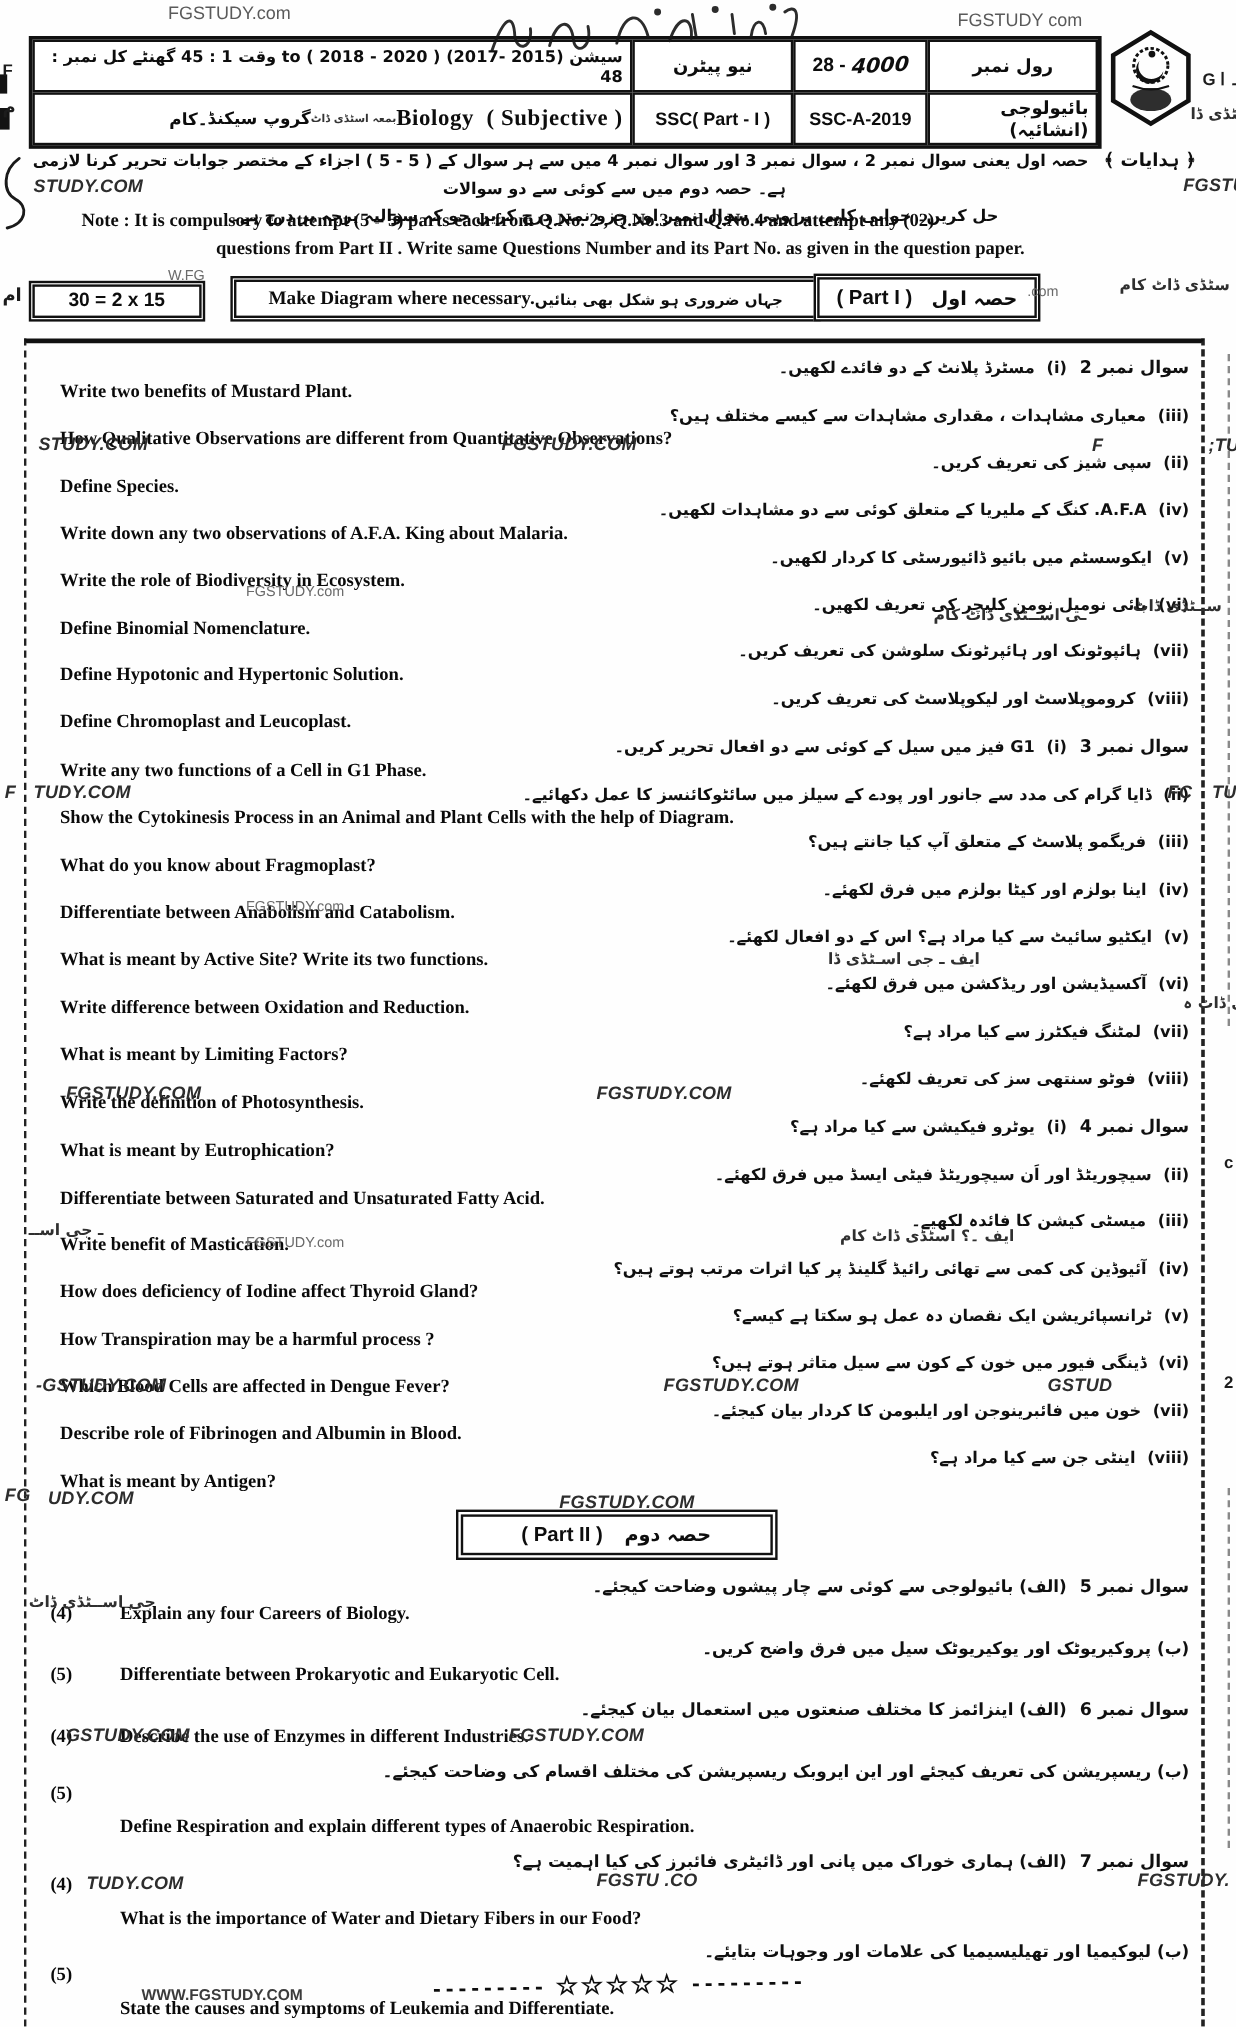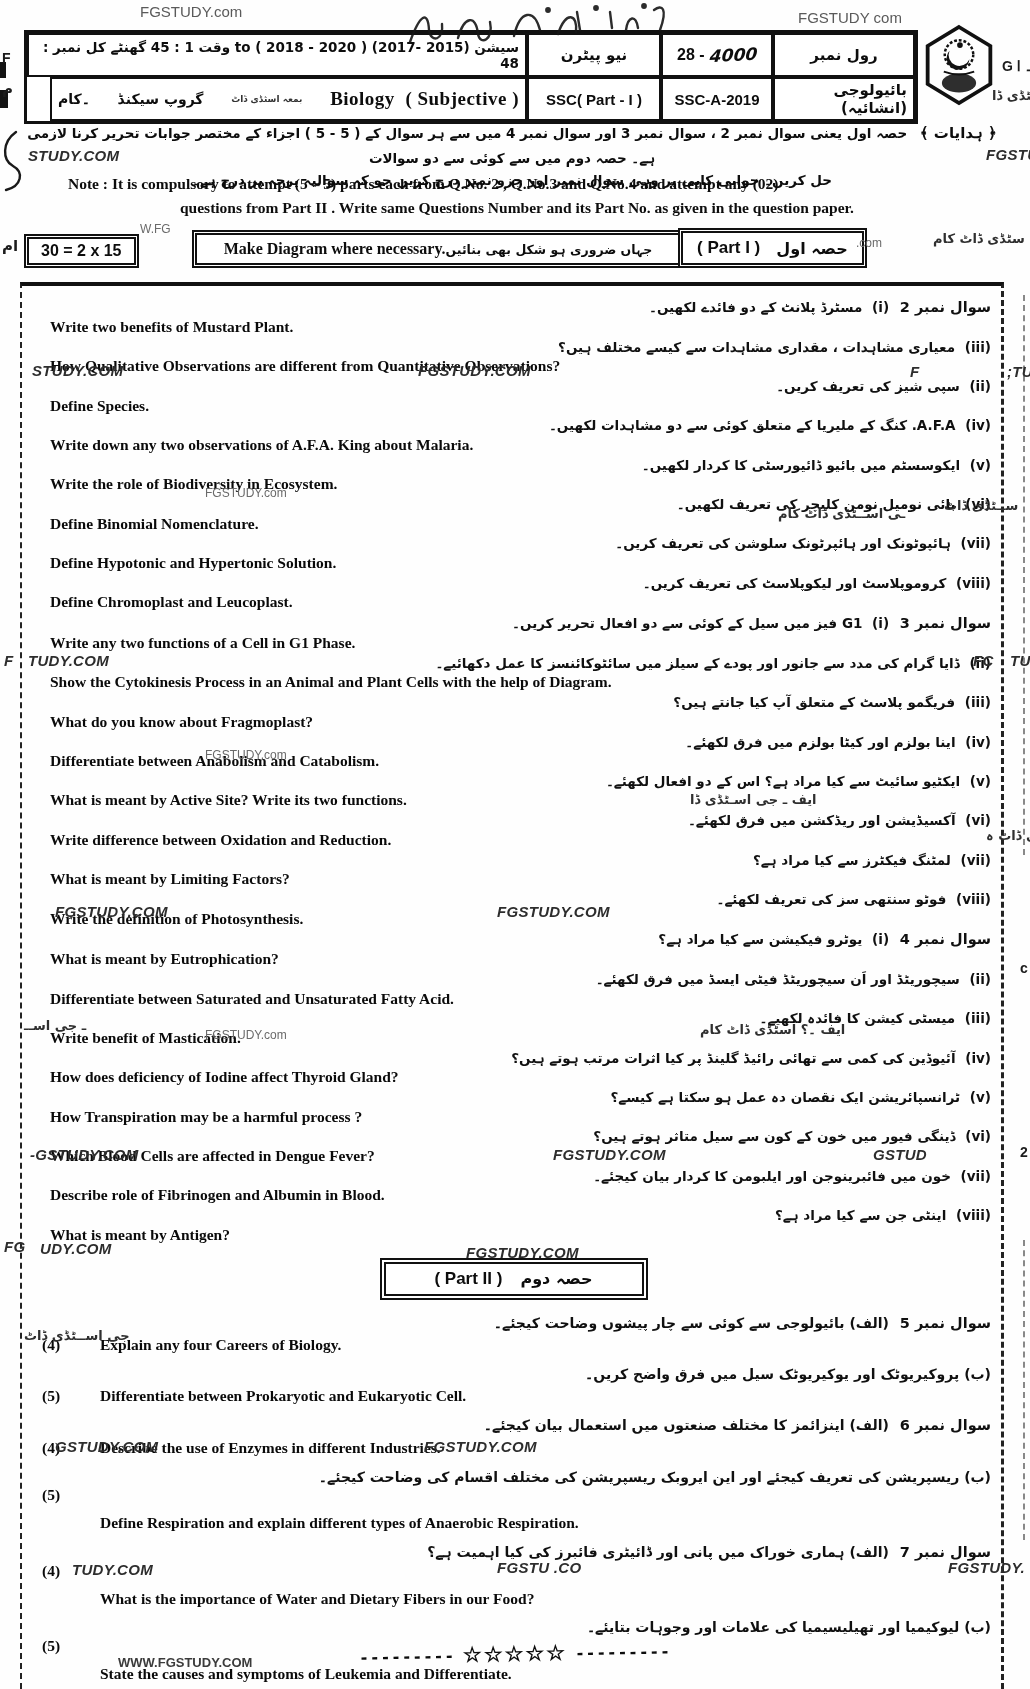--- a/index.html
+++ b/index.html
@@ -15,21 +15,21 @@
   .art-u{font:700 15px "DejaVu Sans",sans-serif;color:#1c1c1c;}
   .blot{position:absolute;background:#131313;z-index:4;}
   .edge-dash{position:absolute;border-left:2px dashed #4c4c4c;opacity:.65;z-index:2;}
   
   .header-table{position:absolute;left:24px;top:30px;width:888px;height:88px;
     display:grid;grid-template-columns:500px 134px 112px 142px;grid-template-rows:44px 44px;
     border:3px solid #111;z-index:3;background:#fff;}
   .cell{border:2px solid #111;display:flex;align-items:center;justify-content:center;
     padding:0 6px;overflow:hidden;}
   .session-cell{font:700 13.5px "DejaVu Sans",sans-serif;direction:rtl;justify-content:flex-start;}
-  .subject-cell{justify-content:space-between;margin-left:23px;}
+  .subject-cell{justify-content:flex-end;}
   .subject-en{font:700 19px "Liberation Serif",serif;letter-spacing:.5px;}
   .small-ur{font:700 9px "DejaVu Sans",sans-serif;color:#333;}
   .group-ur{font:700 14px "DejaVu Sans",sans-serif;}
   .pattern-cell,.roll-cell,.subjur-cell{font:700 15px "DejaVu Sans",sans-serif;direction:rtl;}
   .code-cell{font:700 16px "Liberation Sans",sans-serif;}
   .hand{font:italic 700 17px "DejaVu Sans",sans-serif;transform:skewX(-8deg) rotate(-3deg);display:inline-block;margin-left:5px;}
   .ssc-cell{font:700 15px "Liberation Sans",sans-serif;}
   
   .logo{position:absolute;left:921px;top:24px;z-index:3;}
   
@@ -37,21 +37,21 @@
     font:700 13.5px "DejaVu Sans",sans-serif;line-height:1.7;}
   .instructions .l1{text-align:center;}
   .instructions .l2{text-align:center;}
   .instr-title{font-size:15px;margin-left:8px;}
   .note{position:absolute;left:32px;top:172px;width:900px;z-index:3;
     font:700 15.5px "Liberation Serif",serif;line-height:1.55;margin-left:36px;}
   .note .n2{padding-left:112px;}
   
   .p1row{position:absolute;left:0;top:226px;width:1030px;height:54px;z-index:3;}
   .dbox{position:absolute;border:5px double #111;background:#fff;}
-  .marks-box{left:24px;top:8px;padding:3px 12px;font:700 16px "Liberation Sans",sans-serif;}
+  .marks-box{left:24px;top:8px;padding:3px 28px;font:700 16px "Liberation Sans",sans-serif;}
   .diagram-box{left:176px;top:4px;width:462px;padding:5px 10px;display:flex;justify-content:center;align-items:center;margin-left:16px;}
   .diagram-en{font:700 16px "Liberation Serif",serif;}
   .diagram-ur{font:700 12.5px "DejaVu Sans",sans-serif;}
   .part1-box{left:678px;top:2px;padding:5px 14px;display:flex;gap:16px;align-items:center;}
   .ptitle-en{font:700 17px "Liberation Sans",sans-serif;}
   .ptitle-ur{font:700 16px "DejaVu Sans",sans-serif;}
   
   .main-box{position:absolute;left:20px;top:282px;width:984px;height:1407px;box-sizing:border-box;
     border-top:4px solid #111;border-left:2px dashed #222;border-right:3px dashed #222;
     padding:9px 10px 0 14px;z-index:3;}

